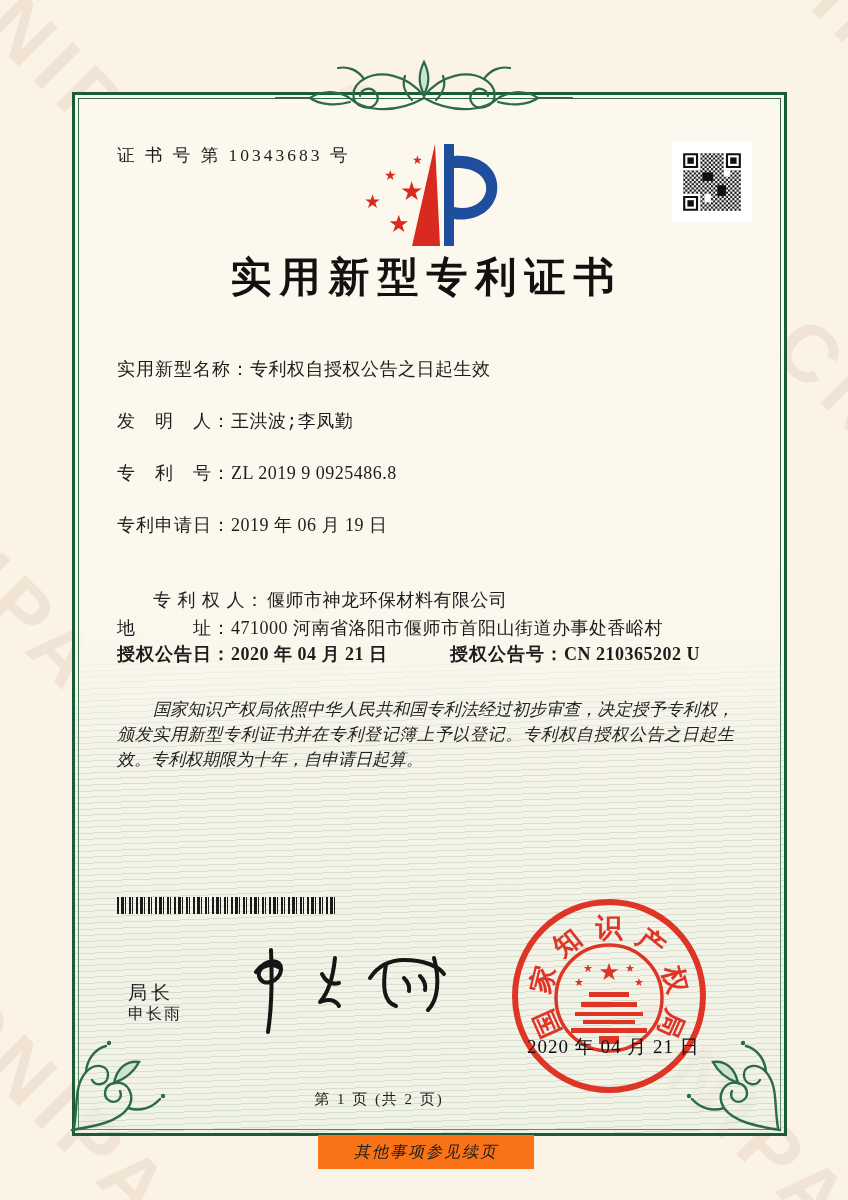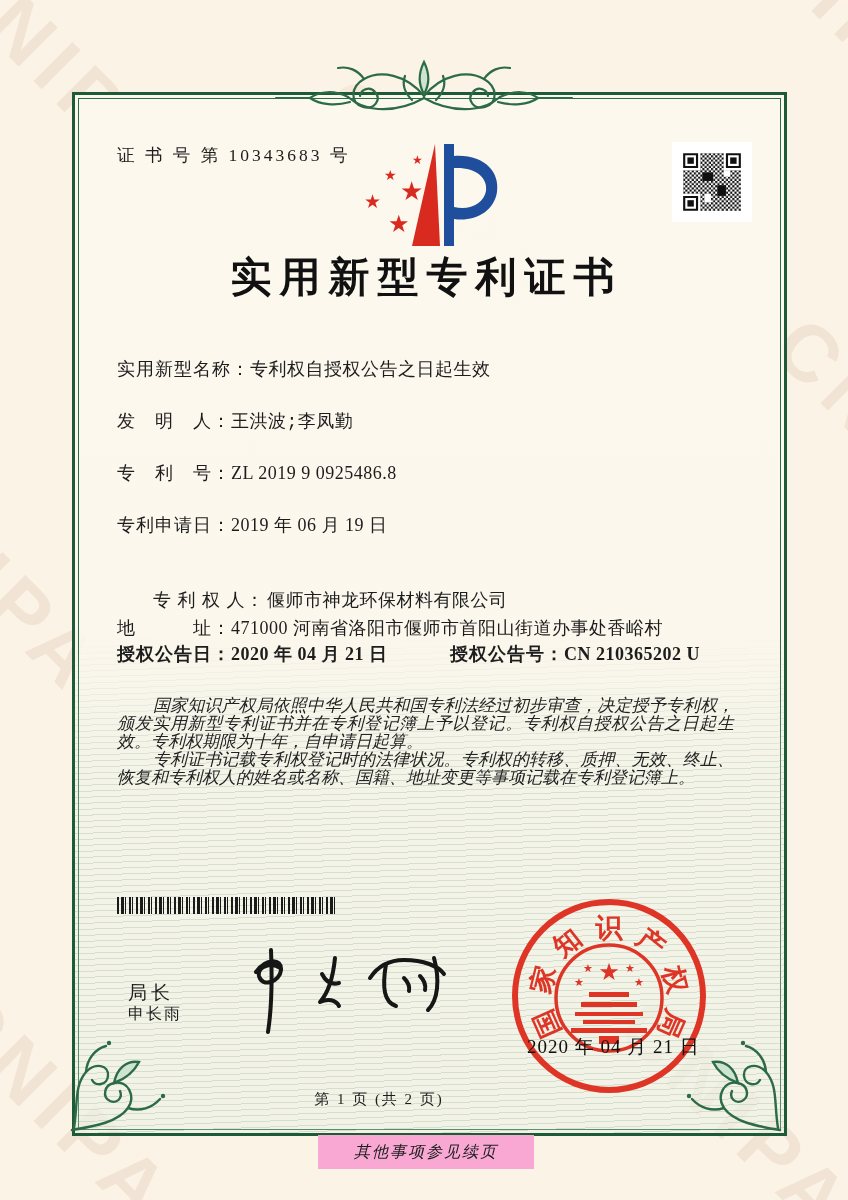--- a/index.html
+++ b/index.html
@@ -51,21 +51,21 @@
   }
   .qr-patch{position:absolute;left:672px;top:142px;width:80px;height:80px;background:#fff;z-index:4;}
   
   .field-row{position:absolute;left:117px;z-index:4;font-size:18px;white-space:nowrap;}
   .field-label{display:inline-block;min-width:114px;letter-spacing:1px;}
   .field-value{letter-spacing:0.5px;}
   .grant-col2{position:absolute;left:333px;top:0;}
   
   .body-text{
     position:absolute;left:117px;top:697px;width:617px;z-index:4;
-    font-style:italic;font-size:17px;line-height:18px;color:#222;
+    font-style:italic;font-size:17px;line-height:25px;color:#222;
     text-align:justify;
   }
   .body-text p{margin:0;text-indent:36px;}
   
   .barcode{
     position:absolute;left:117px;top:897px;width:221px;height:17px;z-index:4;
     background:repeating-linear-gradient(90deg,
       #1a1a1a 0 2px, transparent 2px 4px,
       #1a1a1a 4px 7px, transparent 7px 8px,
       #1a1a1a 8px 9px, transparent 9px 12px,
@@ -81,21 +81,21 @@
   .seal-date{
     position:absolute;left:527px;top:1034px;z-index:6;
     font-size:19px;letter-spacing:1px;color:#101010;white-space:nowrap;
   }
   
   .page-info{
     position:absolute;left:72px;width:614px;top:1090px;text-align:center;
     font-size:15px;letter-spacing:2px;z-index:4;
   }
   .bottom-note{
-    position:absolute;left:318px;top:1135px;width:216px;height:34px;background:#f9a8d4;
+    position:absolute;left:318px;top:1135px;width:216px;height:34px;background:#f97316;
     z-index:4;text-align:center;line-height:34px;font-size:16px;font-style:italic;letter-spacing:2px;
   }
 </style>
 </head>
 <body>
 
 <span class="wm" style="left:-90px;top:20px;">CNIPA</span>
 <span class="wm" style="left:688px;top:-50px;">CNIPA</span>
 <span class="wm faint" style="left:290px;top:150px;">CNIPA</span>
 <span class="wm" style="left:745px;top:390px;">CNIPA</span>
@@ -215,21 +215,20 @@
 </div>
 <div class="field-row" style="top:642px;font-weight:bold;">
   <span class="field-label">授权公告日：</span><span class="field-value">2020 年 04 月 21 日</span>
   <span class="grant-col2">
     <span class="field-label" style="min-width:0;">授权公告号：</span><span class="field-value">CN 210365202 U</span>
   </span>
 </div>
 
 <div class="body-text">
   <p>国家知识产权局依照中华人民共和国专利法经过初步审查，决定授予专利权，颁发实用新型专利证书并在专利登记簿上予以登记。专利权自授权公告之日起生效。专利权期限为十年，自申请日起算。</p>
-  <p>专利证书记载专利权登记时的法律状况。专利权的转移、质押、无效、终止、恢复和专利权人的姓名或名称、国籍、地址变更等事项记载在专利登记簿上。</p>
 </div>
 
 <div class="barcode"></div>
 
 <div class="director-title">局长</div>
 <div class="director-name">申长雨</div>
 
 <svg class="sig" width="225" height="95" viewBox="0 0 225 95">
   <g fill="none" stroke="#161616" stroke-width="4" stroke-linecap="round" stroke-linejoin="round">
     <path d="M18,28 C28,14 44,14 43,26 C42,38 24,44 21,32 C19,22 34,18 42,24"></path>

